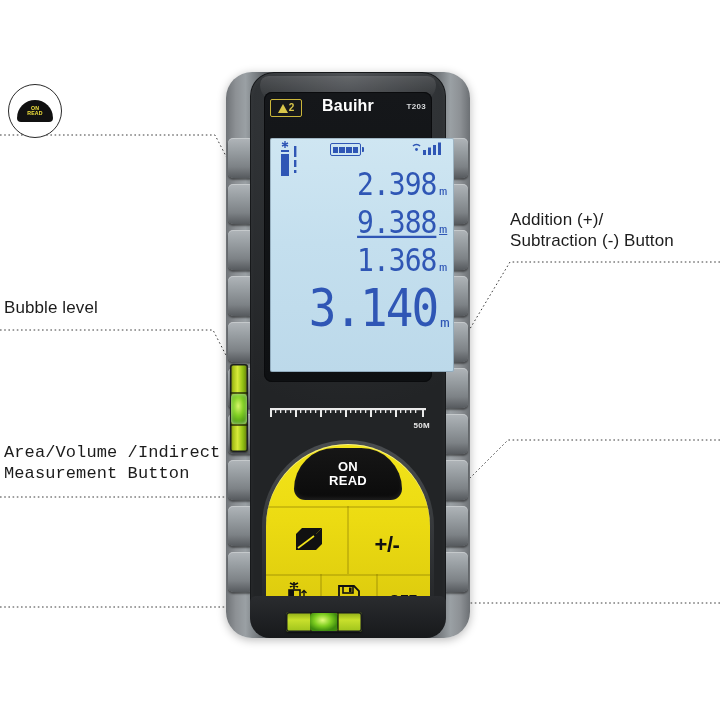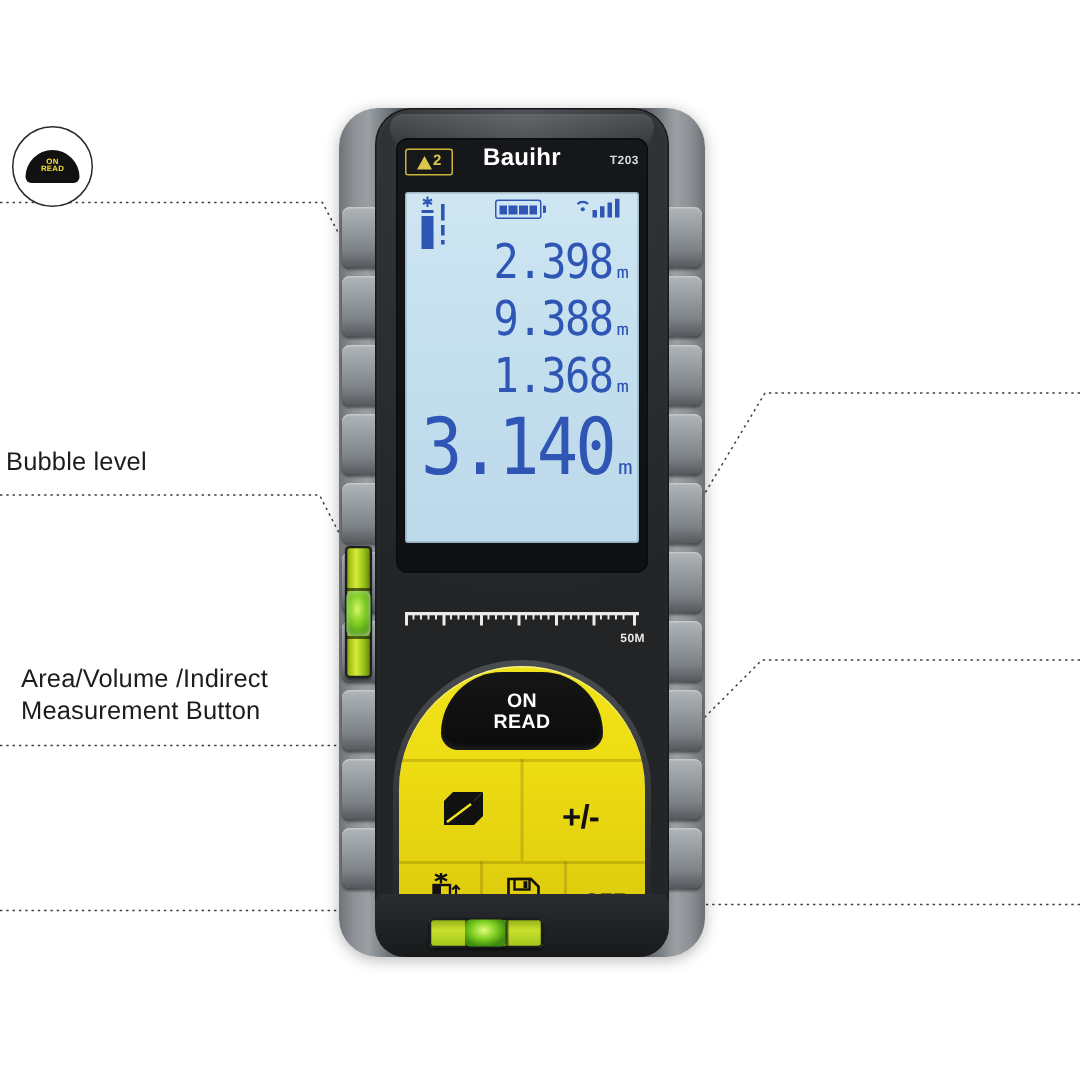--- a/index.html
+++ b/index.html
@@ -120,21 +120,21 @@
     position:absolute;left:0;right:0;top:3px;text-align:center;
     color:#fff;font-size:16px;font-weight:700;letter-spacing:.2px;
   }
   .modelno{
     position:absolute;right:6px;top:8px;
     color:#d7d9db;font-size:8px;font-weight:700;letter-spacing:.3px;
   }
 
   
   .lcd{
-    position:absolute;left:44px;top:56px;width:156px;height:234px;
+    position:absolute;left:44px;top:66px;width:184px;height:234px;
     background:linear-gradient(180deg,#cfe6f2 0%,#c4dfee 45%,#bcd9ea 100%);
     border-radius:2px;
     box-shadow:inset 0 0 0 1px rgba(20,40,60,.25);
     color:#2f56b5;
     overflow:hidden;
   }
   .ref-ind{position:absolute;left:9px;top:2px;width:26px;height:40px;}
   .batt{
     position:absolute;left:60px;top:5px;width:26px;height:11px;
     border:1.6px solid #2f56b5;border-radius:2px;
@@ -275,24 +275,26 @@
 
   <div class="badge-circle" style="left:8px;top:84px;">
     <div class="badge-dome">
       <span>ON</span>
       <span>READ</span>
     </div>
   </div>
 
   <div class="label" style="left:4px;top:298px;">Bubble level</div>
 
-  <div class="label" style="left:14px;top:443px;">Area/Volume /Indirect
+  <div class="label" style="left:4px;top:443px;font-family:Liberation Mono, monospace;">Area/Volume /Indirect
 Measurement Button</div>
 
 
+  <div class="label right" style="left:510px;top:210px;">Addition (+)/
+Subtraction (-) Button</div>
 
 
 
   <div id="device">
 
     <div class="shell"></div>
 
     <div class="ridge left" style="top:66px;"></div>
     <div class="ridge left" style="top:112px;"></div>
     <div class="ridge left" style="top:158px;"></div>
@@ -359,21 +361,21 @@
         <rect x="12" y="10" width="3" height="5" fill="#2f56b5"></rect>
         <rect x="17" y="7.5" width="3" height="7.5" fill="#2f56b5"></rect>
         <rect x="22" y="5" width="3" height="10" fill="#2f56b5"></rect>
         <rect x="27" y="2.5" width="3" height="12.5" fill="#2f56b5"></rect>
       </svg>
 
       <div class="rowline" style="top:36px;">
         <span class="digits r1">2.398</span>
         <span class="unit">m</span>
       </div>
-      <div class="rowline" style="top:74px;">
+      <div class="rowline" style="top:74px;text-decoration:underline;">
         <span class="digits r2">9.388</span>
         <span class="unit">m</span>
       </div>
       <div class="rowline" style="top:112px;">
         <span class="digits r3">1.368</span>
         <span class="unit">m</span>
       </div>
       <div class="rowline" style="top:152px;right:6px;">
         <span class="digits r4">3.140</span>
         <span class="unit" style="font-size:13px;">m</span>

